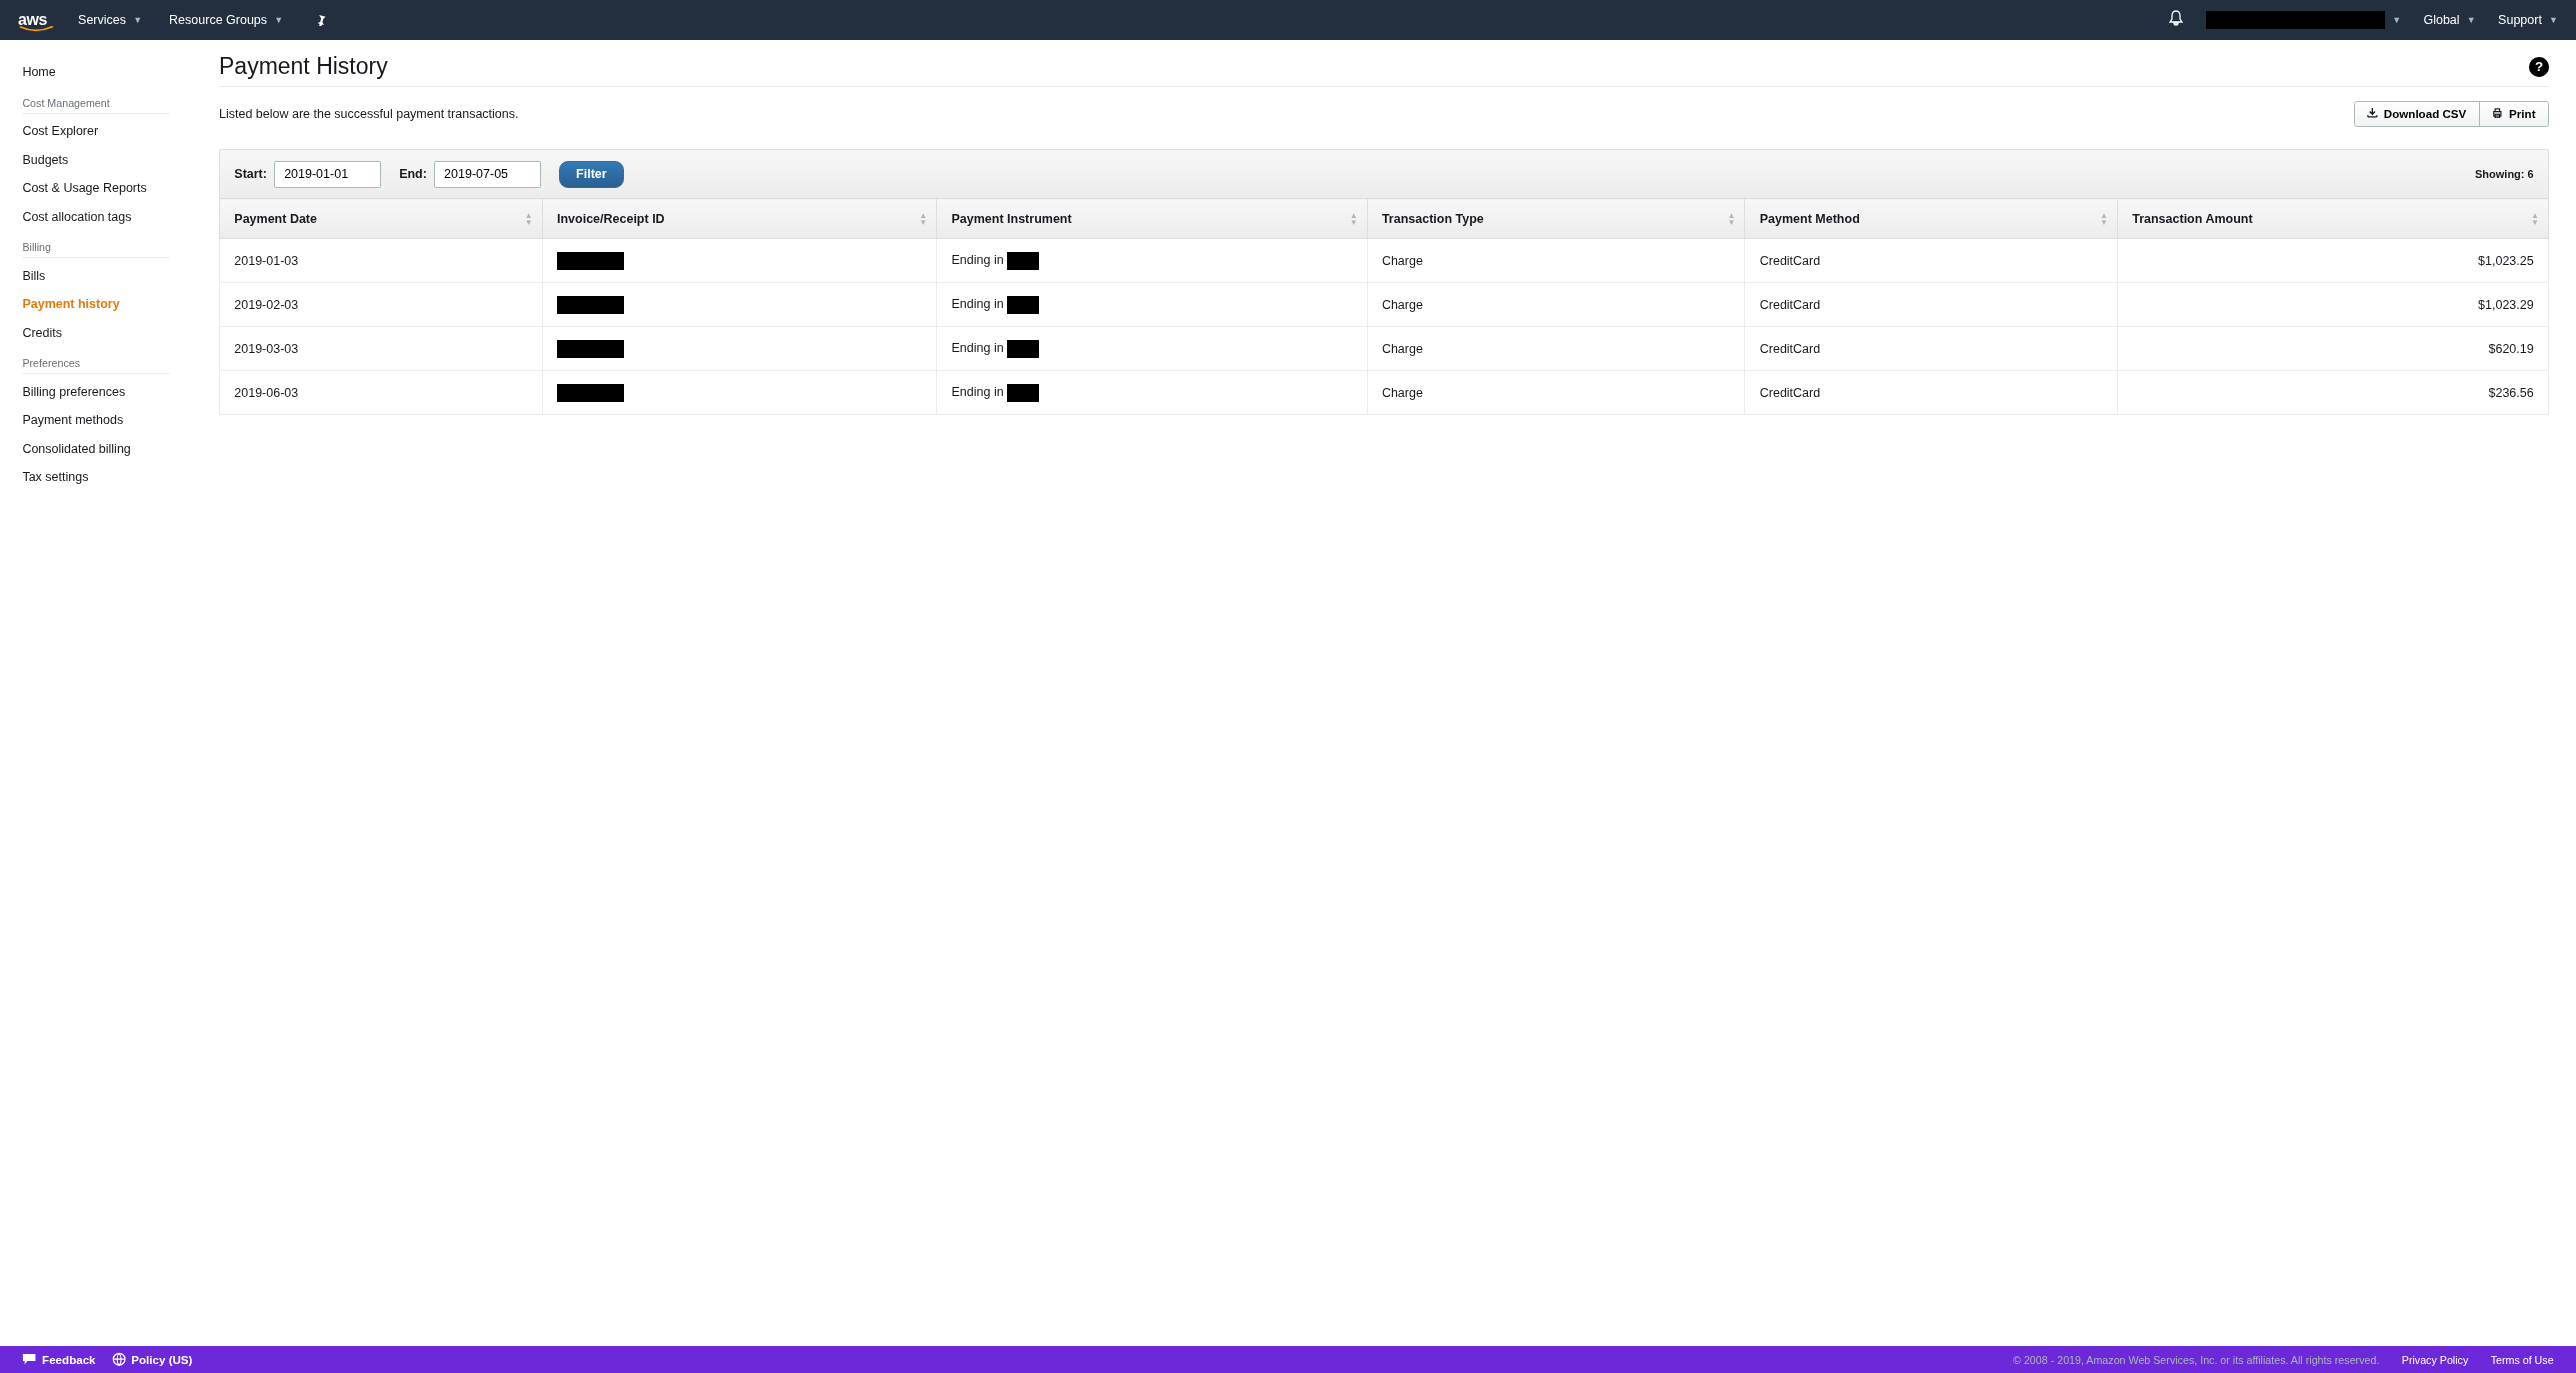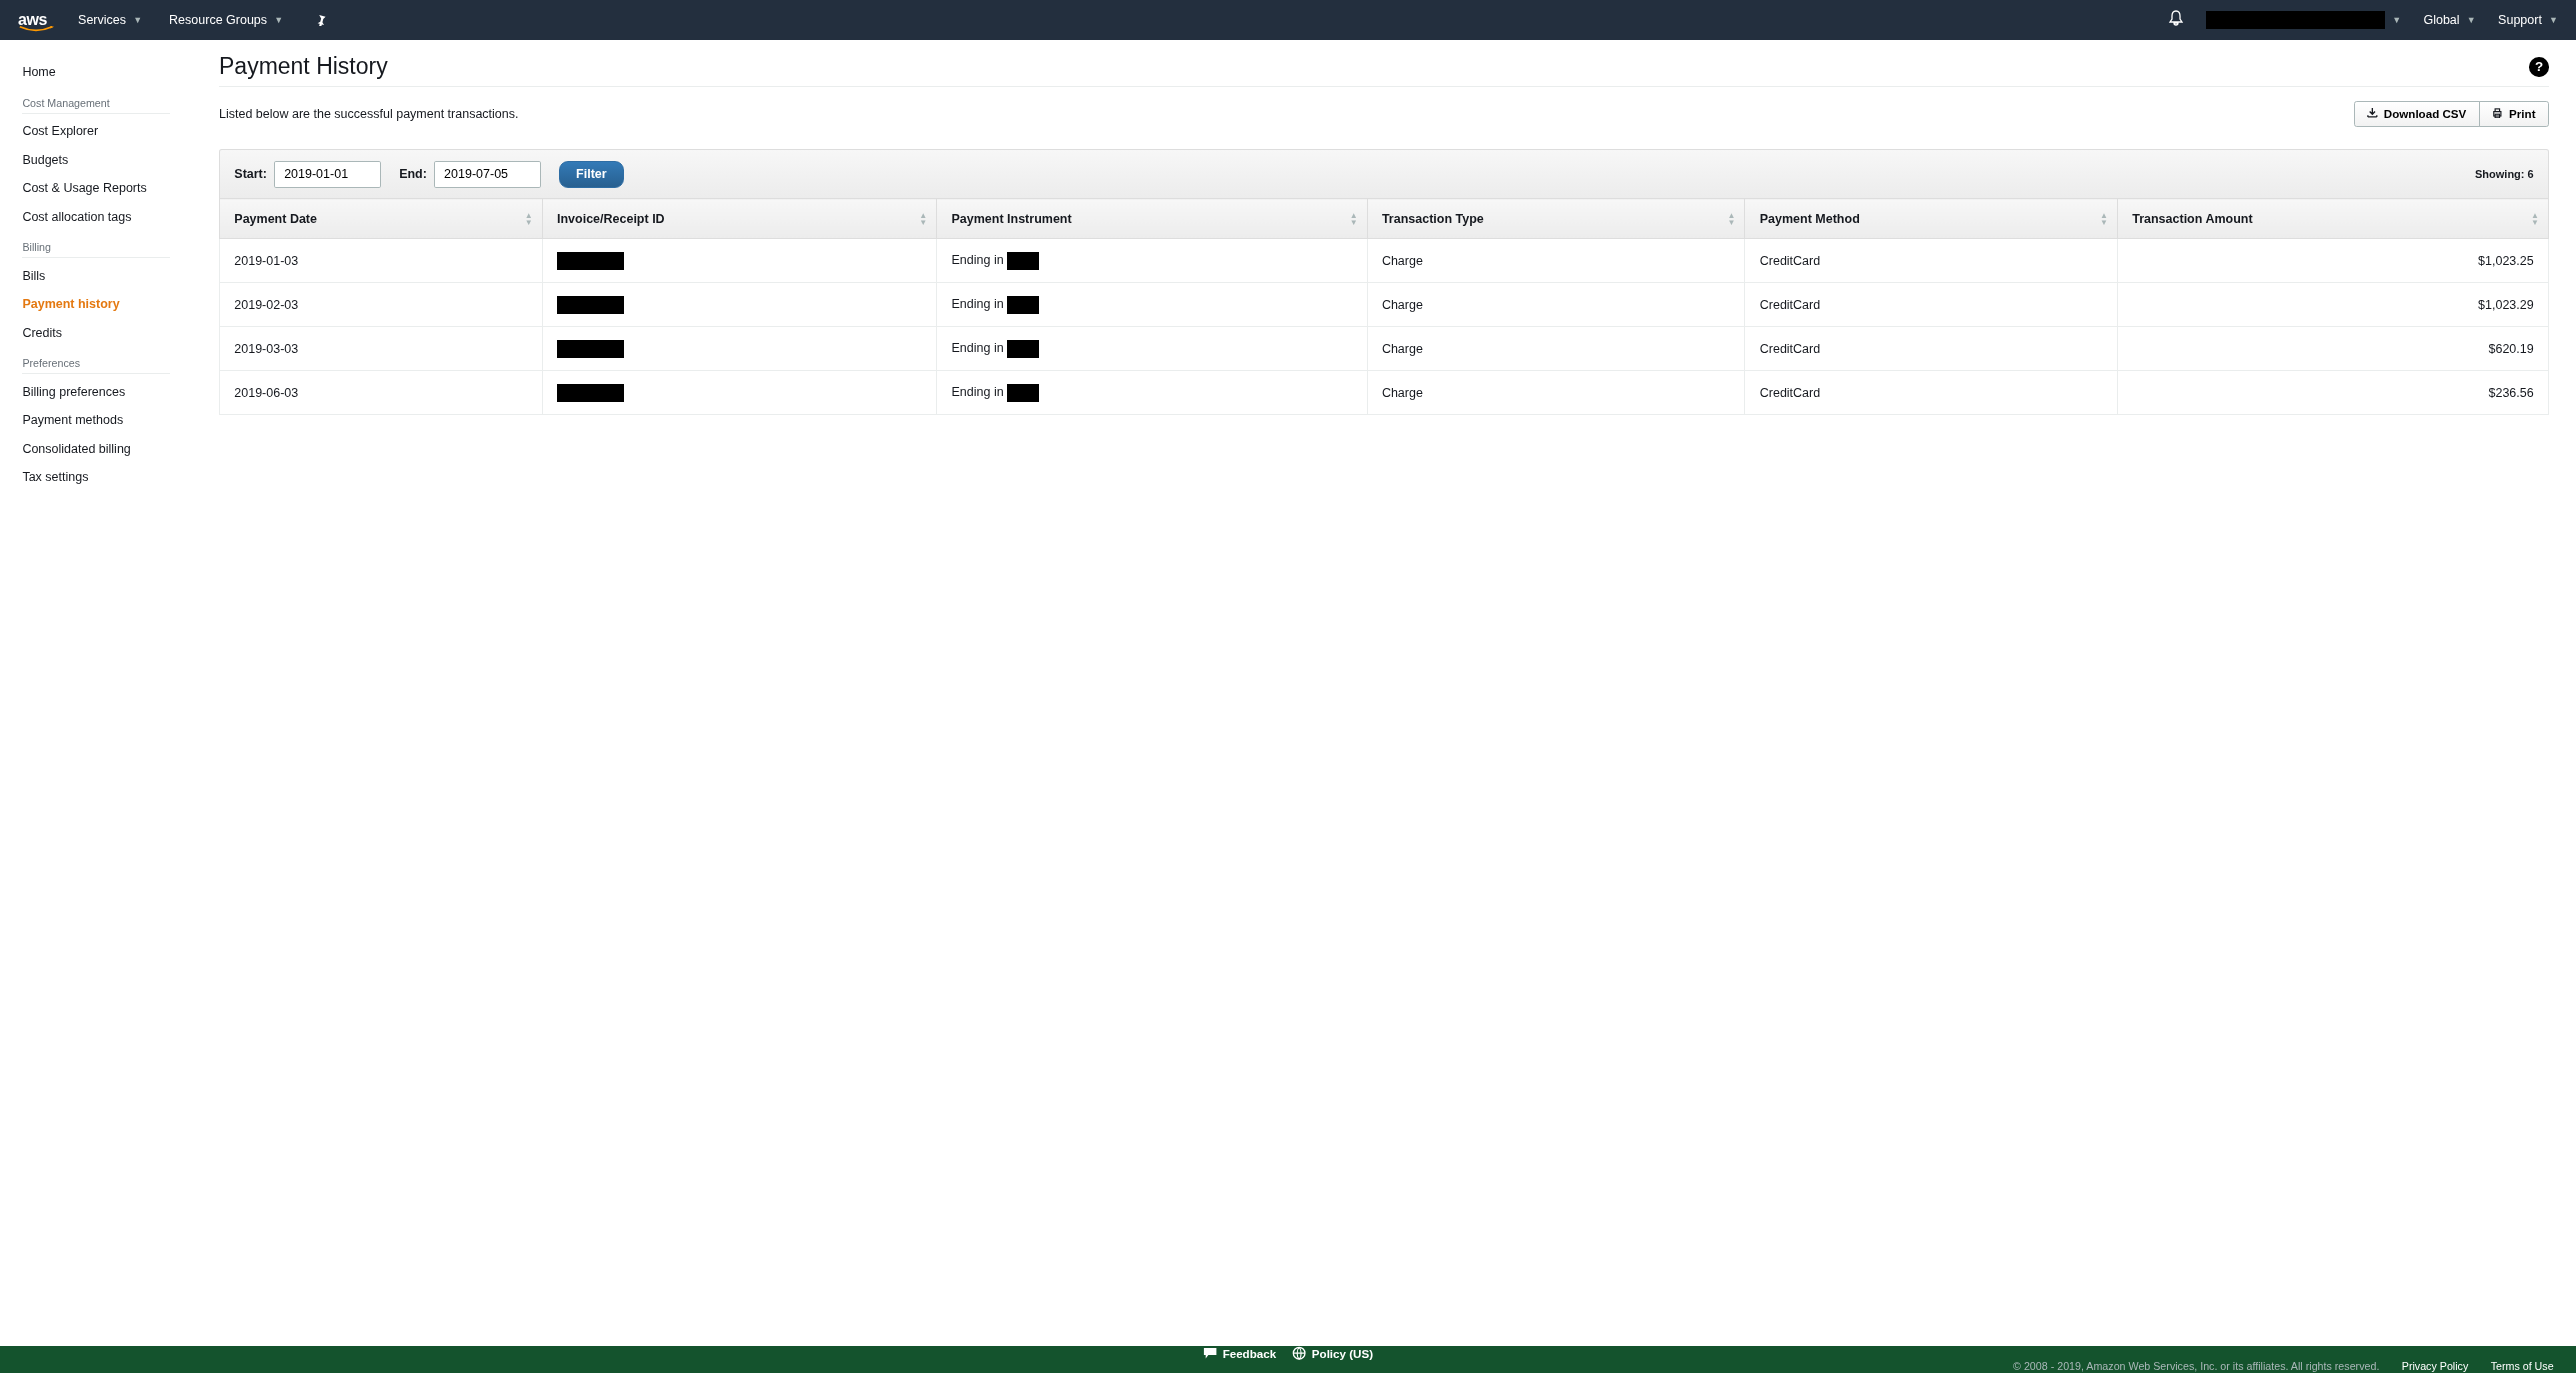--- a/index.html
+++ b/index.html
@@ -36,21 +36,21 @@
 .date-input { border:0.9px solid #aab7b8; border-radius:1.8px; padding:5.4px 9px; font-size:12.5px; width:107px; margin-right:18px; background:#fff; }
 .filter-btn { background:#337ab7; background:linear-gradient(#337ab7,#286090); color:#fff; border:0.9px solid #2e6da4; border-radius:9px; padding:5.4px 16px; font-weight:600; font-size:12.5px; cursor:pointer; }
 .showing { margin-left:auto; font-size:11px; font-weight:600; }
 table { width:100%; border-collapse:collapse; }
 thead th { background: linear-gradient(#f7f7f7,#ececec); text-align:left; padding:12.5px 14.3px; font-size:12.5px; font-weight:600; border:0.9px solid #ddd; position:relative; }
 .sort-icons { position:absolute; right:9px; top:50%; transform:translateY(-50%); color:#aab7b8; font-size:8px; line-height:7.2px; }
 tbody td { padding:12.5px 14.3px; font-size:12.5px; border-bottom:0.9px solid #eaeded; border-left:0.9px solid #eaeded; border-right:0.9px solid #eaeded; }
 tbody td:last-child { text-align:right; }
 .redact { display:inline-block; background:#000; width:67px; height:18px; vertical-align:middle; }
 .redact.sm { width:32px; }
-.footer { background:#14532d; height:27px; display:flex; align-items:center; padding:0 22.4px; color:#fff; font-size:11.6px;flex-direction:column; }
+.footer { background:#6d28d9; height:27px; display:flex; align-items:center; padding:0 22.4px; color:#fff; font-size:11.6px; }
 .footer .left { display:flex; align-items:center; gap:16px; }
 .footer .left span { display:flex; align-items:center; gap:5.4px; cursor:pointer; }
 .footer .right { margin-left:auto; display:flex; align-items:center; gap:22.4px; font-size:10.7px; }
 .footer .copy { color:#aab7b8; }
 .footer a { color:#fff; text-decoration:none; cursor:pointer; }
 </style>
 </head>
 <body>
 
 <div class="topbar">

